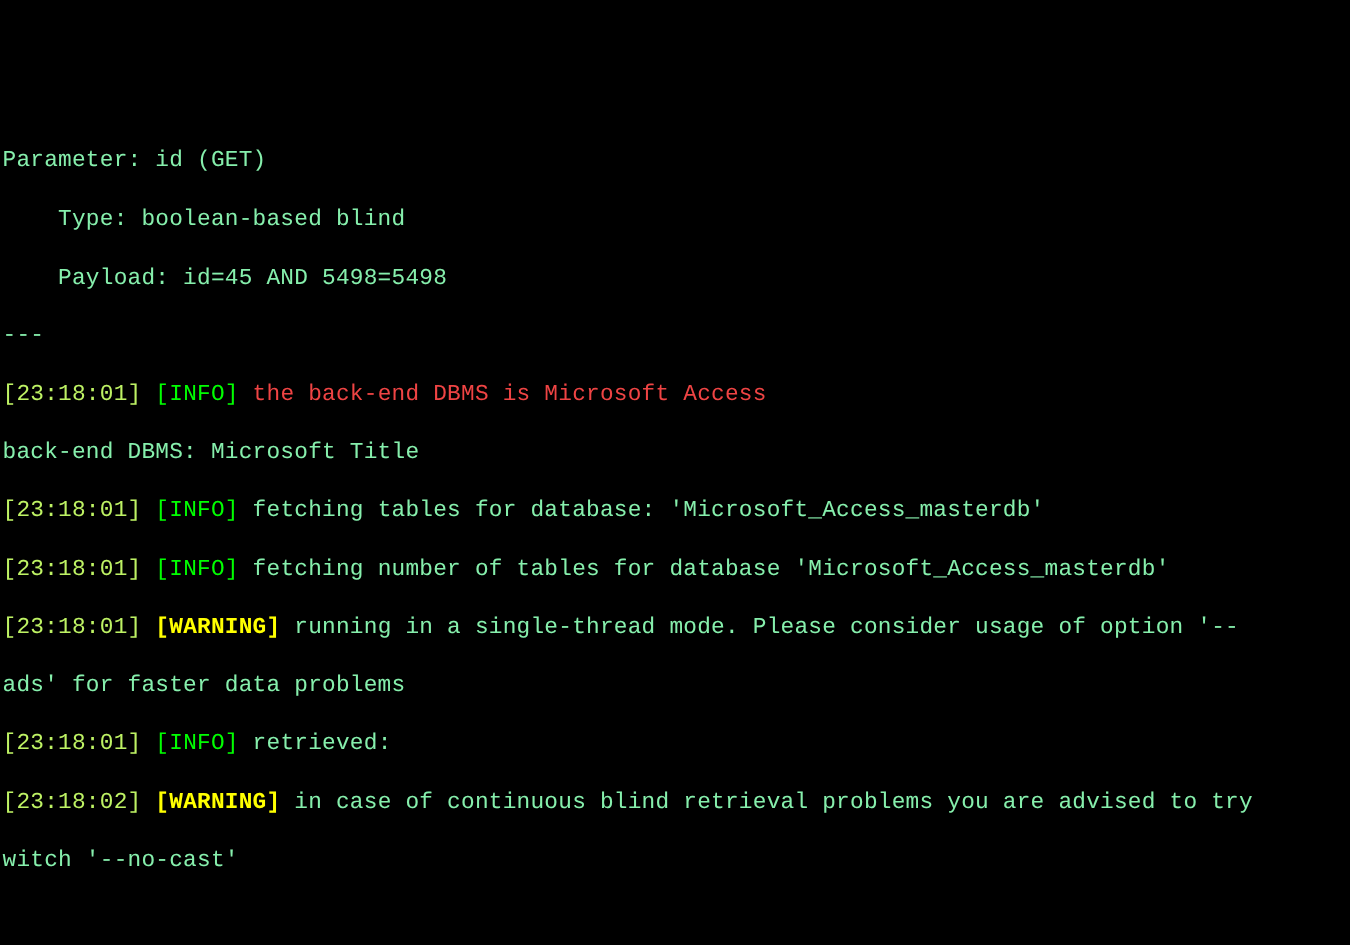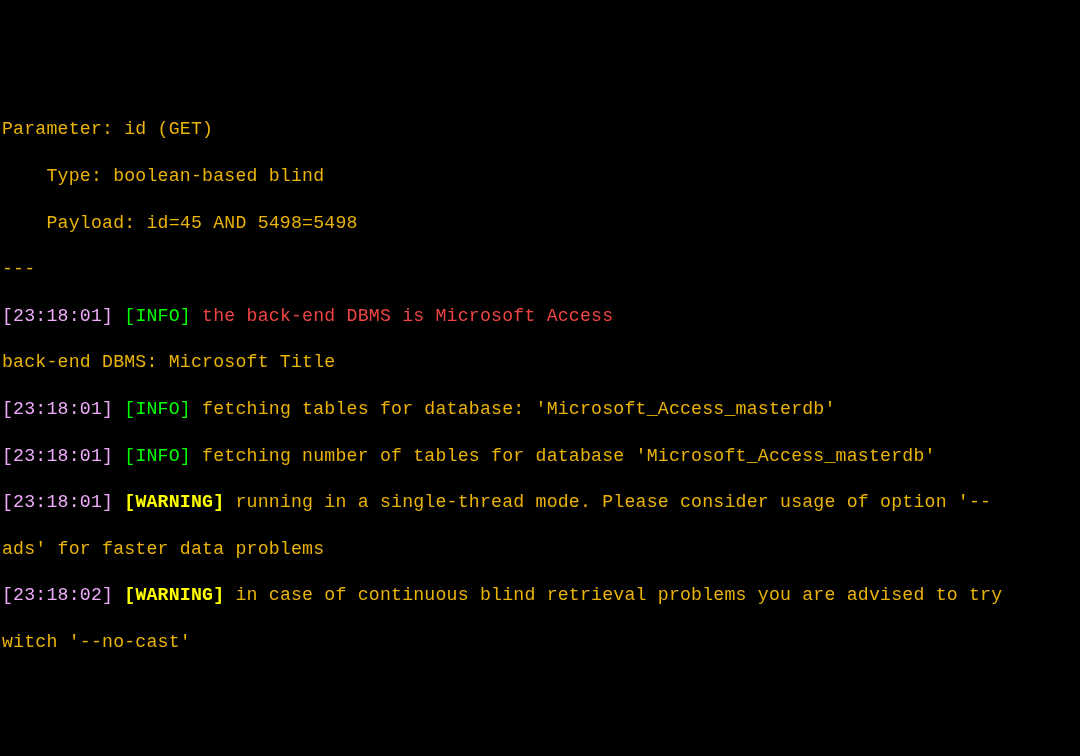--- a/index.html
+++ b/index.html
@@ -12,42 +12,43 @@
     line-height: 1.28;
     width: 1080px;
     height: 756px;
     overflow: hidden;
     white-space: pre;
     letter-spacing: 0.2px;
   }
   .term {
     padding: 2px 0 0 2px;
   }
-  .white { color: #eab308; }
-  .cyan  { color: #f0abfc; }
+  .white { color: #86efac; }
+  .cyan  { color: #bef264; }
   .green { color: #00ff00; }
   .yellow{ color: #ffff00; font-weight: bold; }
   .dim   { color: #ef4444; }
   .line  { display: block; }
 </style>
 </head>
 <body>
 
 
 <div class="term">
 <span class="line white">Parameter: id (GET)</span>
 <span class="line white">    Type: boolean-based blind</span>
 <span class="line white">    Payload: id=45 AND 5498=5498</span>
 <span class="line white">---</span>
 <span class="line"><span class="cyan">[23:18:01]</span> <span class="green">[INFO]</span><span class="dim"> the back-end DBMS is Microsoft Access</span></span>
 <span class="line white">back-end DBMS: Microsoft Title</span>
 <span class="line"><span class="cyan">[23:18:01]</span> <span class="green">[INFO]</span><span class="white"> fetching tables for database: 'Microsoft_Access_masterdb'</span></span>
 <span class="line"><span class="cyan">[23:18:01]</span> <span class="green">[INFO]</span><span class="white"> fetching number of tables for database 'Microsoft_Access_masterdb'</span></span>
 <span class="line"><span class="cyan">[23:18:01]</span> <span class="yellow">[WARNING]</span><span class="white"> running in a single-thread mode. Please consider usage of option '--</span></span>
 <span class="line white">ads' for faster data problems</span>
+<span class="line"><span class="cyan">[23:18:01]</span> <span class="green">[INFO]</span><span class="white"> retrieved: </span></span>
 <span class="line"><span class="cyan">[23:18:02]</span> <span class="yellow">[WARNING]</span><span class="white"> in case of continuous blind retrieval problems you are advised to try</span></span>
 <span class="line white">witch '--no-cast'</span>
 
 
 
 
 
 
 
 

